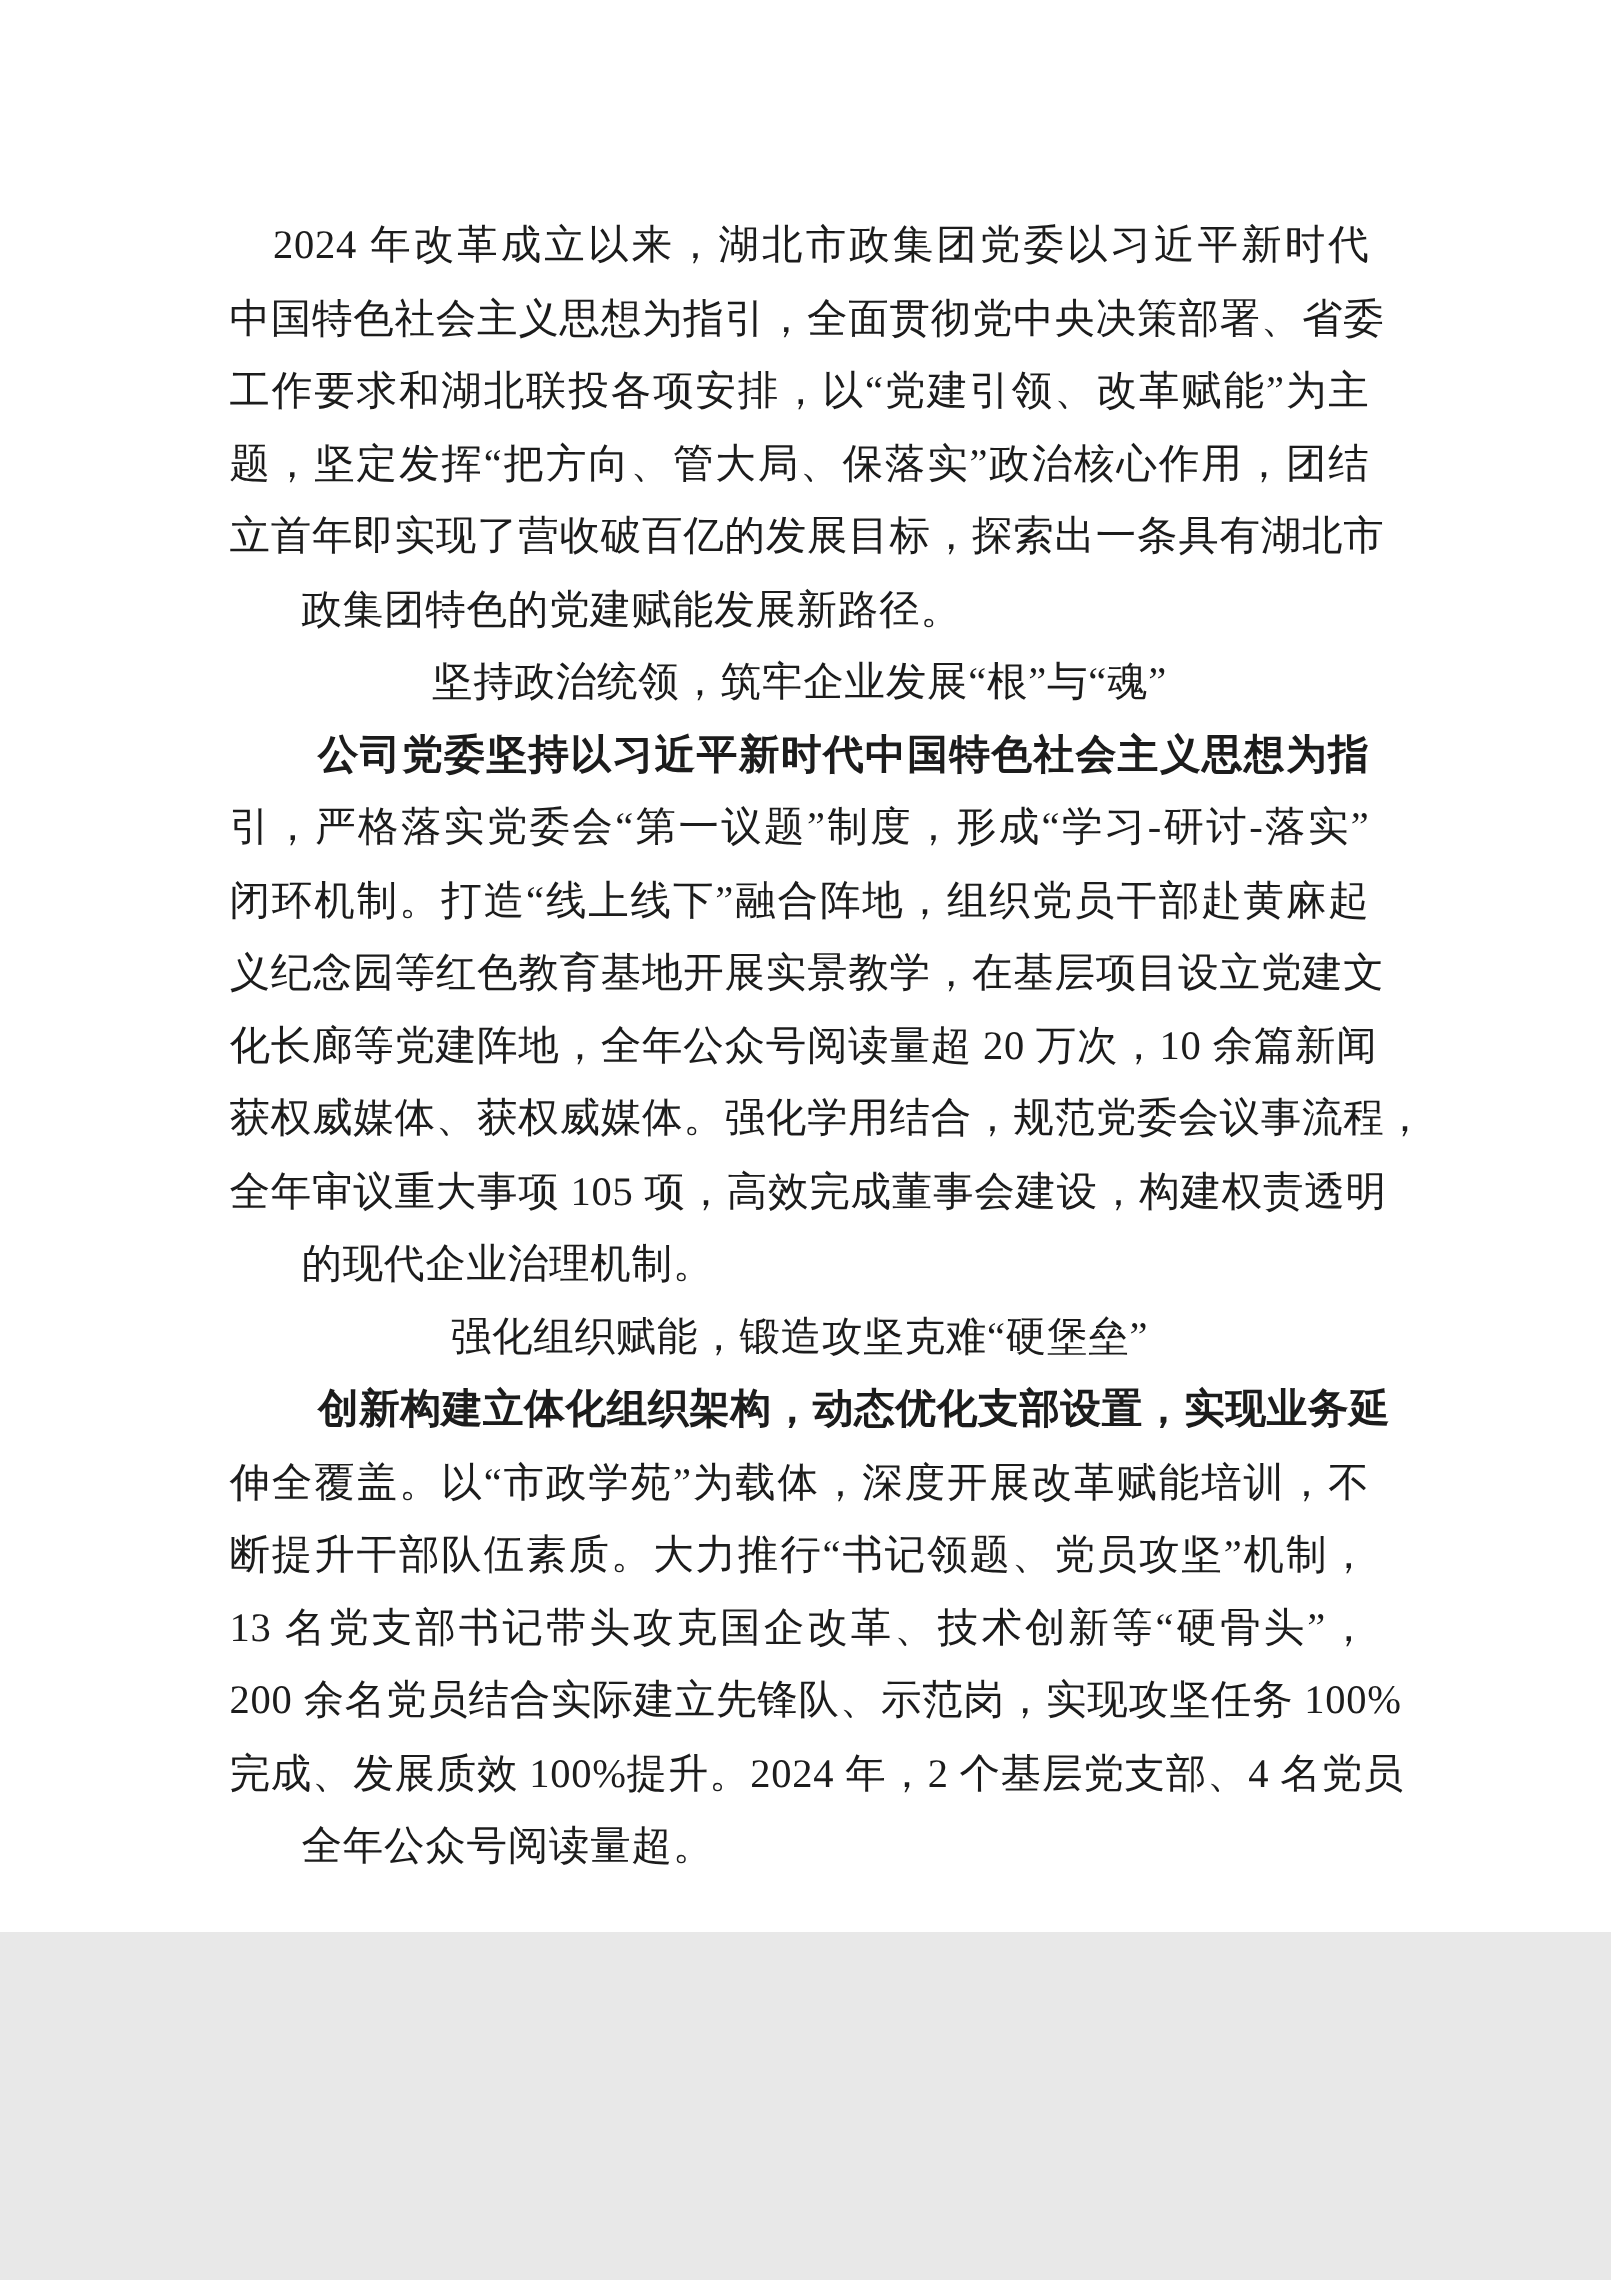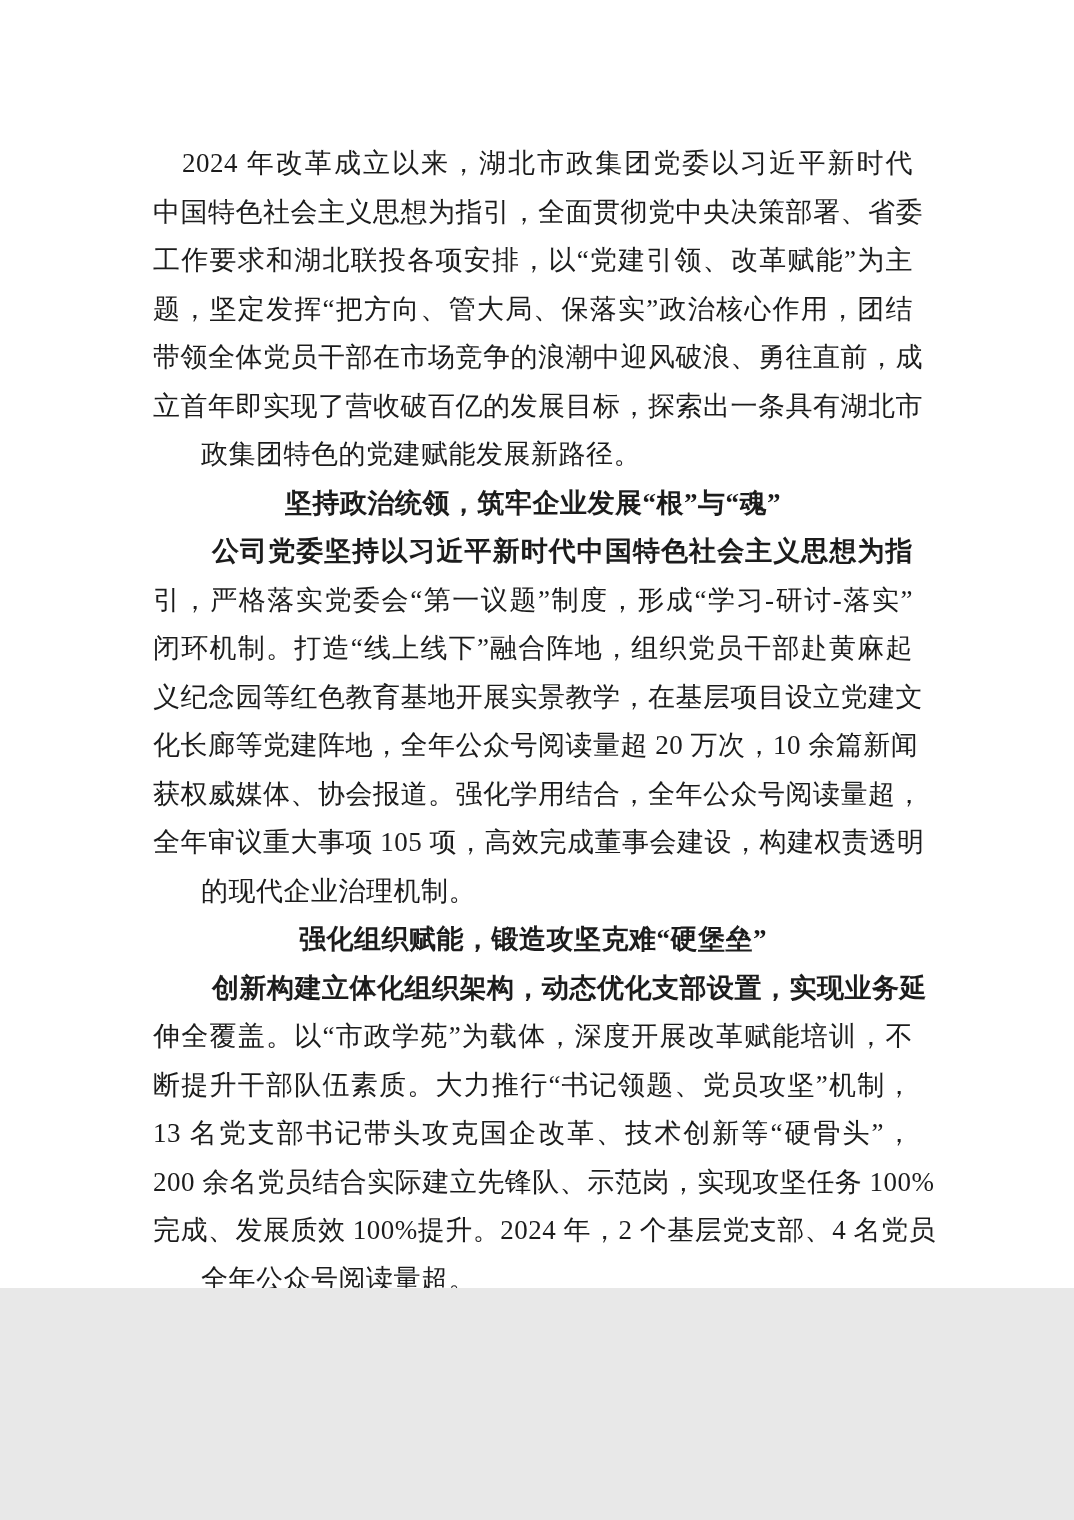--- a/index.html
+++ b/index.html
@@ -36,21 +36,21 @@
     text-align: left;
     text-align-last: left;
     margin-left: 48px;
   }
   .line.indent-1 { text-indent: 29px; }
   .line.indent-2 { text-indent: 59px; font-weight: bold; }
   .heading {
     height: 48.5px;
     line-height: 48.5px;
     font-size: 27px;
-    font-weight: 700;
+    font-weight: 400;
     text-align: center;
     text-align-last: center;
     letter-spacing: 0.5px;
   }
   .footer {
     position: absolute;
     left: 0;
     top: 1406px;
     width: 100%;
     text-align: center;
@@ -63,32 +63,31 @@
 <body>
 
 <div class="page">
 
   <div class="text-col">
 
     <div class="line indent-1">2024 年改革成立以来，湖北市政集团党委以习近平新时代</div>
     <div class="line">中国特色社会主义思想为指引，全面贯彻党中央决策部署、省委</div>
     <div class="line">工作要求和湖北联投各项安排，以“党建引领、改革赋能”为主</div>
     <div class="line">题，坚定发挥“把方向、管大局、保落实”政治核心作用，团结</div>
-    <div class="line">带领全体党员干部在市场竞争的浪潮中迎风破浪、勇往直前，成</div>
     <div class="line">立首年即实现了营收破百亿的发展目标，探索出一条具有湖北市</div>
     <div class="line para-end">政集团特色的党建赋能发展新路径。</div>
 
     <div class="heading">坚持政治统领，筑牢企业发展“根”与“魂”</div>
 
     <div class="line indent-2">公司党委坚持以习近平新时代中国特色社会主义思想为指</div>
     <div class="line">引，严格落实党委会“第一议题”制度，形成“学习-研讨-落实”</div>
     <div class="line">闭环机制。打造“线上线下”融合阵地，组织党员干部赴黄麻起</div>
     <div class="line">义纪念园等红色教育基地开展实景教学，在基层项目设立党建文</div>
     <div class="line">化长廊等党建阵地，全年公众号阅读量超 20 万次，10 余篇新闻</div>
-    <div class="line">获权威媒体、协会报道。强化学用结合，全年公众号阅读量超，</div>
+    <div class="line">获权威媒体、获权威媒体。强化学用结合，规范党委会议事流程，</div>
     <div class="line">全年审议重大事项 105 项，高效完成董事会建设，构建权责透明</div>
     <div class="line para-end">的现代企业治理机制。</div>
 
     <div class="heading">强化组织赋能，锻造攻坚克难“硬堡垒”</div>
 
     <div class="line indent-2">创新构建立体化组织架构，动态优化支部设置，实现业务延</div>
     <div class="line">伸全覆盖。以“市政学苑”为载体，深度开展改革赋能培训，不</div>
     <div class="line">断提升干部队伍素质。大力推行“书记领题、党员攻坚”机制，</div>
     <div class="line">13 名党支部书记带头攻克国企改革、技术创新等“硬骨头”，</div>
     <div class="line">200 余名党员结合实际建立先锋队、示范岗，实现攻坚任务 100%</div>

